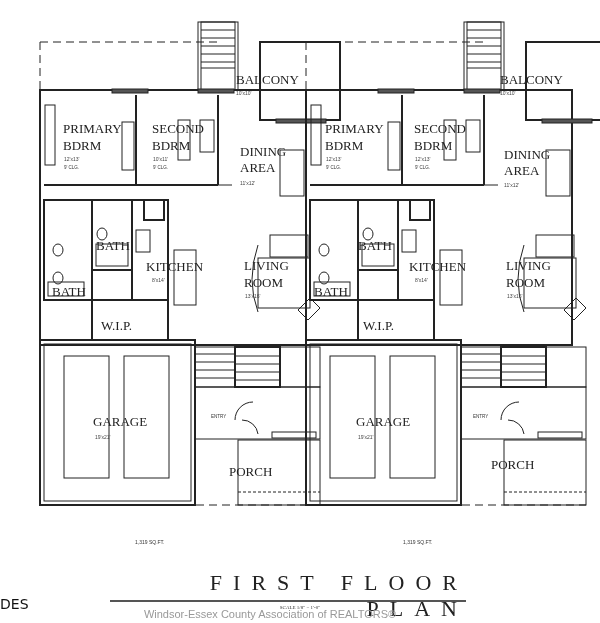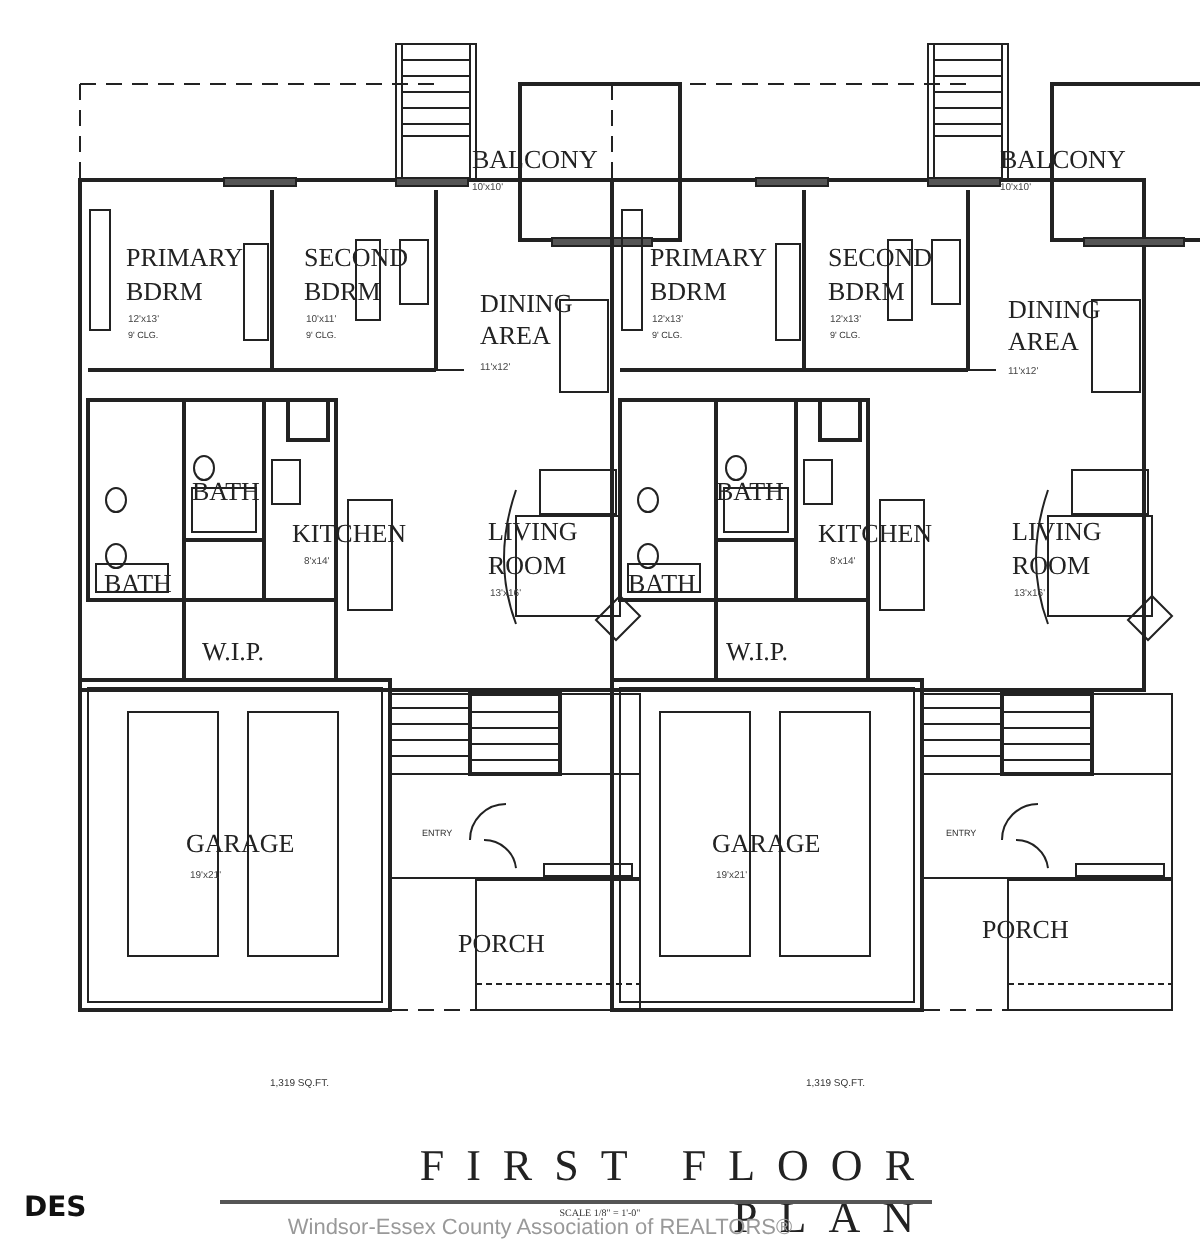--- a/index.html
+++ b/index.html
@@ -6,21 +6,21 @@
   body{width:600px;height:623px;position:relative;overflow:hidden;font-family:"Liberation Serif",serif;}
   svg{position:absolute;left:0;top:0;}
   .lbl{font-family:"Liberation Serif",serif;font-size:13px;fill:#222;}
   .dim{font-family:"Liberation Sans",sans-serif;font-size:5px;fill:#444;}
   .small{font-family:"Liberation Sans",sans-serif;font-size:4.5px;fill:#333;}
   .title{position:absolute;left:108px;top:570px;width:360px;text-align:right;font-family:"Liberation Serif",serif;font-size:22px;letter-spacing:11px;color:#222;}
   .rule{position:absolute;left:110px;top:600px;width:356px;height:2px;background:#555;}
   .scale{position:absolute;left:0;width:600px;text-align:center;top:605px;font-family:"Liberation Serif",serif;font-size:5px;color:#333;}
   .wm{position:absolute;left:0;width:540px;text-align:center;top:608px;font-family:"Liberation Sans",sans-serif;font-size:11px;color:#999;}
   .sqft{position:absolute;top:539px;font-family:"Liberation Sans",sans-serif;font-size:5px;color:#333;}
-  .des{position:absolute;left:0;top:596px;font-family:"DejaVu Sans",sans-serif;font-weight:bold;font-size:14px;color:#111;margin-left:12px;}
+  .des{position:absolute;left:0;top:596px;font-family:"DejaVu Sans",sans-serif;font-weight:normal;font-size:14px;color:#111;}
 </style>
 </head>
 <body>
 
 <svg width="600" height="623" viewBox="0 0 600 623">
   <defs>
     <g id="unit" stroke="#222" fill="none" stroke-width="1">
 
       <path d="M0 42 L0 90 M0 42 L180 42" stroke-dasharray="8,5"></path>
 

